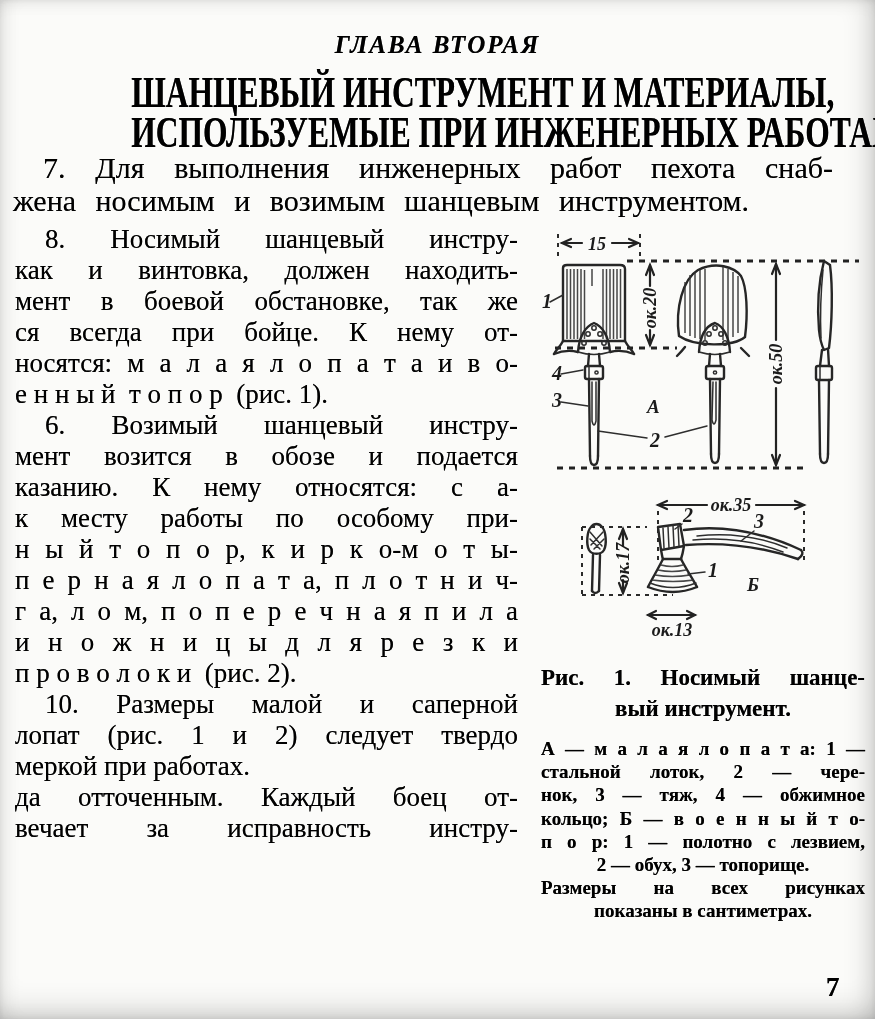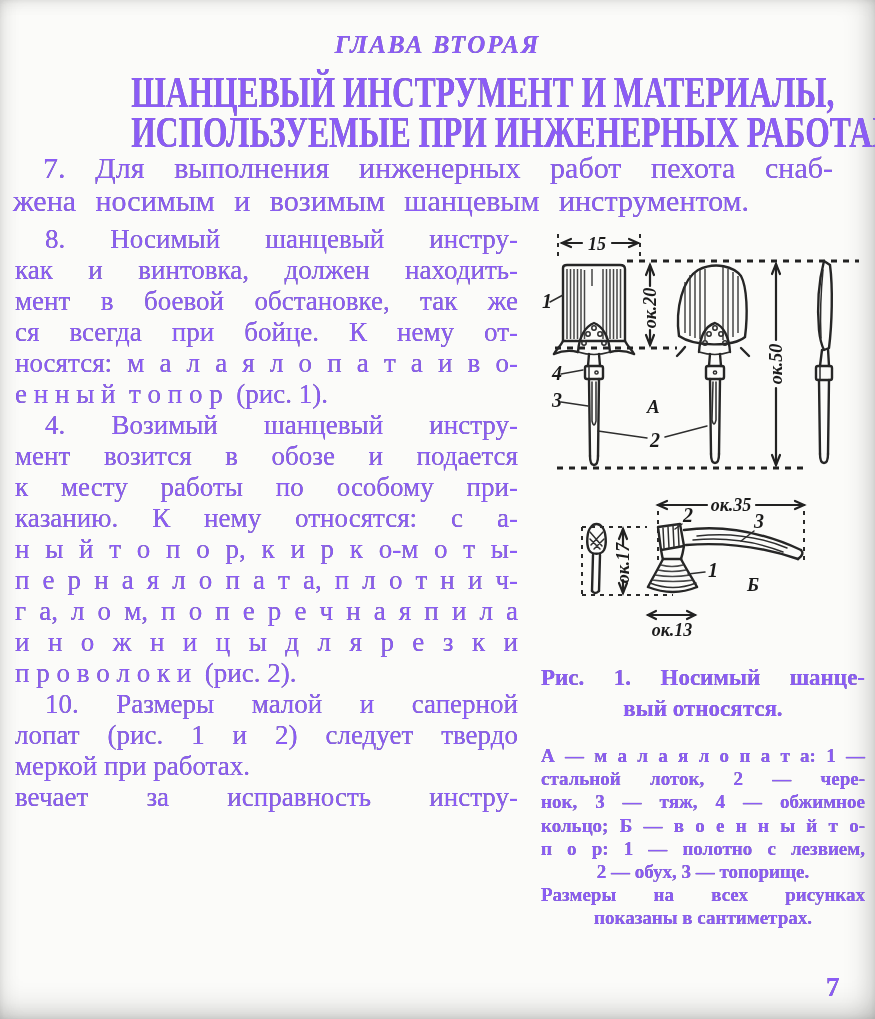--- a/index.html
+++ b/index.html
@@ -1,19 +1,19 @@
 <!DOCTYPE html>
 <html><head>
 <meta charset="utf-8">
 <style>
   html,body { margin:0; padding:0; background:#e8e8e6; }
   .page {
     position:relative; width:875px; height:1019px; margin:0 auto;
     background:#fbfbf9; overflow:hidden;
-    font-family:"Liberation Serif", serif; color:#8b5cf6;
+    font-family:"Liberation Serif", serif; color:#000000;
     box-shadow: inset 0 0 5px rgba(0,0,0,.05),
                 inset -16px 0 30px -14px rgba(0,0,0,.20),
                 inset 14px 0 26px -18px rgba(0,0,0,.14),
                 inset 0 -20px 34px -18px rgba(0,0,0,.24),
                 inset 0 12px 22px -16px rgba(0,0,0,.10);
   }
   .txt { text-shadow:0 0 .6px rgba(10,10,10,.65); }
   .chapter {
     position:absolute; left:0; top:31px; width:875px; text-align:center;
     font-size:25px; font-weight:bold; font-style:italic; letter-spacing:2px;
@@ -29,21 +29,21 @@
   .leftcol { left:15px; top:224px; width:503px; font-size:27px; line-height:31px; }
   .bottomp { left:13px; top:902px; width:834px; font-size:27px; line-height:31px; }
   .jl { text-align:justify; text-align-last:justify; }
   .ll { text-align:center; text-align-last:left; }
   .il { text-indent:30px; }
   .ws-md { word-spacing:12px; }
   .ws-sm { word-spacing:5px; }
   .figcap { left:541px; top:662px; width:324px; }
   .figcap .cap1 { font-size:23px; font-weight:bold; line-height:31px; text-align:justify; text-align-last:justify; }
   .figcap .cap2 { font-size:23px; font-weight:bold; line-height:31px; text-align:center; text-align-last:center; }
-  .legend { font-size:19px; font-weight:bold; line-height:23.2px; margin-top:20px; }
+  .legend { font-size:19px; font-weight:bold; line-height:23.2px; margin-top:13px; }
   .legend .cl { text-align:right; text-align-last:center; }
   .pageno { position:absolute; left:826px; top:972px; font-size:27px; font-weight:bold; }
   svg.fig { position:absolute; left:535px; top:228px; }
   svg .ln   { stroke:#262626; stroke-width:2.4; fill:none; stroke-linecap:round; stroke-linejoin:round; }
   svg .lnt  { stroke:#2e2e2e; stroke-width:1.5; fill:none; stroke-linecap:round; }
   svg .hat  { stroke:#333; stroke-width:1.5; fill:none; opacity:.9; }
   svg .dash { stroke:#222; stroke-width:3;   fill:none; stroke-dasharray:6 6; }
   svg .dashf{ stroke:#2a2a2a; stroke-width:2; fill:none; stroke-dasharray:4 5; }
   svg .dim  { stroke:#222; stroke-width:2.2; fill:none; stroke-linecap:round; }
   svg .riv  { stroke:#2c2c2c; stroke-width:1.5; fill:none; }
@@ -66,32 +66,33 @@
     <div class="ll ws-md txt">жена носимым и возимым шанцевым инструментом.</div>
   </div>
 
   <div class="block leftcol">
     <div class="jl il txt">8. Носимый шанцевый инстру-</div>
     <div class="jl txt">как и винтовка, должен находить-</div>
     <div class="jl txt">мент в боевой обстановке, так же</div>
     <div class="jl txt">ся всегда при бойце. К нему от-</div>
     <div class="jl txt">носятся: м&nbsp;а&nbsp;л&nbsp;а&nbsp;я л&nbsp;о&nbsp;п&nbsp;а&nbsp;т&nbsp;а и в&nbsp;о-</div>
     <div class="ll txt">е&nbsp;н&nbsp;н&nbsp;ы&nbsp;й&nbsp;&nbsp;т&nbsp;о&nbsp;п&nbsp;о&nbsp;р&nbsp;&nbsp;(рис.&nbsp;1).</div>
-    <div class="jl il txt">4. Возимый шанцевый инстру-</div>
+    <div class="jl il txt">6. Возимый шанцевый инстру-</div>
     <div class="jl txt">мент возится в обозе и подается</div>
+    <div class="jl txt">казанию. К нему относятся: с&nbsp;а-</div>
     <div class="jl txt">к месту работы по особому при-</div>
-    <div class="jl txt">казанию. К нему относятся: с&nbsp;а-</div>
     <div class="jl txt">н&nbsp;ы&nbsp;й т&nbsp;о&nbsp;п&nbsp;о&nbsp;р, к&nbsp;и&nbsp;р&nbsp;к&nbsp;о-м&nbsp;о&nbsp;т&nbsp;ы-</div>
     <div class="jl txt">п&nbsp;е&nbsp;р&nbsp;н&nbsp;а&nbsp;я л&nbsp;о&nbsp;п&nbsp;а&nbsp;т&nbsp;а, п&nbsp;л&nbsp;о&nbsp;т&nbsp;н&nbsp;и&nbsp;ч-</div>
     <div class="jl txt">г&nbsp;а, л&nbsp;о&nbsp;м, п&nbsp;о&nbsp;п&nbsp;е&nbsp;р&nbsp;е&nbsp;ч&nbsp;н&nbsp;а&nbsp;я п&nbsp;и&nbsp;л&nbsp;а</div>
     <div class="jl txt">и н&nbsp;о&nbsp;ж&nbsp;н&nbsp;и&nbsp;ц&nbsp;ы д&nbsp;л&nbsp;я р&nbsp;е&nbsp;з&nbsp;к&nbsp;и</div>
     <div class="ll txt">п&nbsp;р&nbsp;о&nbsp;в&nbsp;о&nbsp;л&nbsp;о&nbsp;к&nbsp;и&nbsp;&nbsp;(рис.&nbsp;2).</div>
     <div class="jl il txt">10. Размеры малой и саперной</div>
     <div class="jl txt">лопат (рис. 1 и 2) следует твердо</div>
     <div class="ll txt">меркой при работах.</div>
+    <div class="jl txt">да отточенным. Каждый боец от-</div>
     <div class="jl txt">вечает за исправность инстру-</div>
   </div>
 
   <svg class="fig" width="340" height="432" viewBox="0 0 340 432" xmlns="http://www.w3.org/2000/svg">
 
     <g>
       <path class="dashf" d="M23 6 V32 M105 6 V34"></path>
       <path class="dim" d="M27 15 H47 M77 15 H103"></path>
       <path class="dim" d="M36 11 L27 15 L36 19 M94 11 L103 15 L94 19"></path>
       <text class="dimlbl" x="62" y="22" text-anchor="middle">15</text>
@@ -223,21 +224,21 @@
 
     <g>
       <path class="dim" d="M113 387 H160"></path>
       <path class="dim" d="M121 383 L113 387 L121 391 M152 383 L160 387 L152 391"></path>
       <text class="dimlbl" x="137" y="408" text-anchor="middle">ок.13</text>
     </g>
   </svg>
 
   <div class="block figcap">
     <div class="cap1 txt">Рис. 1. Носимый шанце-</div>
-    <div class="cap2 txt">вый относятся.</div>
+    <div class="cap2 txt">вый инструмент.</div>
     <div class="legend">
       <div class="jl txt">А — м&nbsp;а&nbsp;л&nbsp;а&nbsp;я л&nbsp;о&nbsp;п&nbsp;а&nbsp;т&nbsp;а: 1 —</div>
       <div class="jl txt">стальной лоток, 2 — чере-</div>
       <div class="jl txt">нок, 3 — тяж, 4 — обжимное</div>
       <div class="jl txt">кольцо; Б — в&nbsp;о&nbsp;е&nbsp;н&nbsp;н&nbsp;ы&nbsp;й т&nbsp;о-</div>
       <div class="jl txt">п&nbsp;о&nbsp;р: 1 — полотно с лезвием,</div>
       <div class="cl txt">2 — обух, 3 — топорище.</div>
       <div class="jl txt">Размеры на всех рисунках</div>
       <div class="cl txt">показаны в сантиметрах.</div>
     </div>

